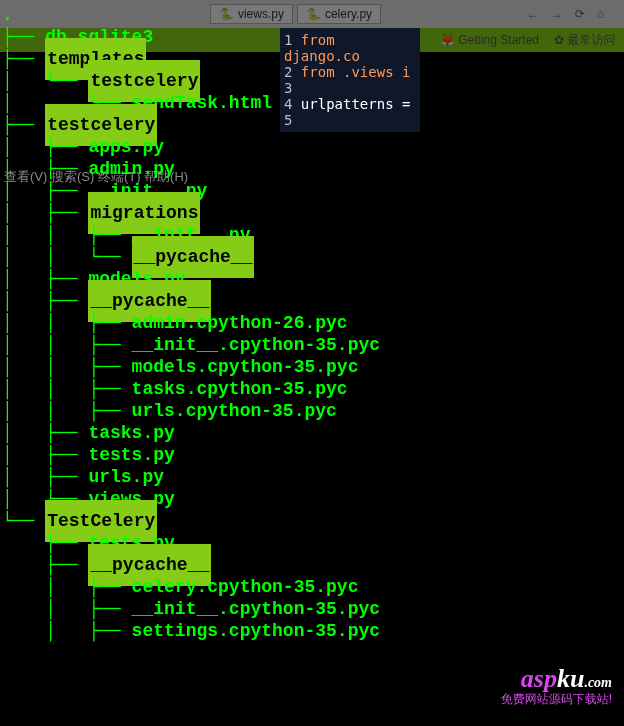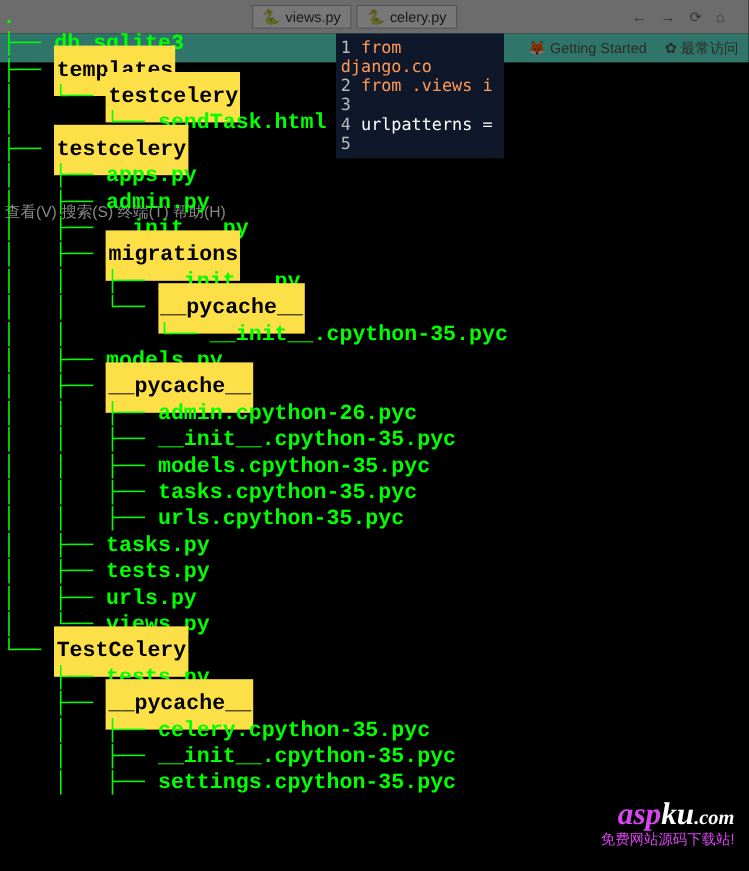--- a/index.html
+++ b/index.html
@@ -1,33 +1,33 @@
 <!DOCTYPE html>
 <html><head>
 <meta charset="utf-8">
 <style>
 *{margin:0;padding:0;box-sizing:border-box}
 body{width:624px;height:726px;background:#000;font-family:"Courier New",monospace;font-size:18px;font-weight:bold;color:#00ff00;overflow:hidden;position:relative}
 .bg-browser{position:absolute;top:0;left:0;right:0;height:160px;opacity:0.5;z-index:0}
 .tab-bar{background:#d8d8d8;height:28px;display:flex;align-items:center;gap:4px;padding-left:210px;color:#333;font:12px sans-serif;font-weight:normal}
 .tab{background:#f0f0f0;padding:2px 8px;border:1px solid #aaa;display:flex;align-items:center;gap:4px}
 .tab-bar .nav{margin-left:auto;display:flex;gap:12px;padding-right:20px;color:#666}
-.bm{background:#5eead4;height:24px;color:#555;font:12px sans-serif;font-weight:normal;padding-left:440px;display:flex;gap:15px;align-items:center}
+.bm{background:#84cc16;height:24px;color:#555;font:12px sans-serif;font-weight:normal;padding-left:440px;display:flex;gap:15px;align-items:center}
 .snippet{position:absolute;left:280px;top:28px;width:140px;background:#0f172a;color:#fff;font:14px monospace;font-weight:normal;padding:4px;z-index:1}
 .snippet .ln{color:#bbb}
 .snippet .kw{color:#ff9955}
 .bg-menu{position:absolute;top:168px;left:4px;color:#888;font:13px sans-serif;font-weight:normal;z-index:0}
 .tree{position:absolute;top:0;left:0;z-index:2;padding:4px 0 0 2px;line-height:22px}
 .row{white-space:pre}
-.folder{background:#fde047;color:#000;padding:11px 2px}
+.folder{background:#84cc16;color:#000;padding:11px 2px}
 .watermark{position:absolute;right:12px;bottom:18px;text-align:right;z-index:3}
 .wm-logo{font:italic bold 26px Georgia,serif}
 .wm-a{color:#d946ef}
 .wm-b{color:#fff}
-.wm-c{color:#fff;font-size:17px}
+.wm-c{color:#fff;font-size:14px}
 .wm-sub{color:#d946ef;font:12px sans-serif;font-weight:normal;margin-top:-3px}
 </style>
 </head>
 <body>
 
 <div class="bg-browser">
   <div class="tab-bar">
     <span class="tab">🐍 <span>views.py</span></span>
     <span class="tab">🐍 <span>celery.py</span></span>
     <span class="nav">
@@ -59,21 +59,20 @@
     <div class="row"><span>├── </span><span class="folder">templates</span></div>
     <div class="row"><span>│   └── </span><span class="folder">testcelery</span></div>
     <div class="row">│       └── sendTask.html</div>
     <div class="row"><span>├── </span><span class="folder">testcelery</span></div>
     <div class="row">│   ├── apps.py</div>
     <div class="row">│   ├── admin.py</div>
     <div class="row">│   ├── __init__.py</div>
     <div class="row"><span>│   ├── </span><span class="folder">migrations</span></div>
     <div class="row">│   │   ├── __init__.py</div>
     <div class="row"><span>│   │   └── </span><span class="folder">__pycache__</span></div>
-    <div class="row">│   │       └── __init__.cpython-35.pyc</div>
     <div class="row">│   ├── models.py</div>
     <div class="row"><span>│   ├── </span><span class="folder">__pycache__</span></div>
     <div class="row">│   │   ├── admin.cpython-26.pyc</div>
     <div class="row">│   │   ├── __init__.cpython-35.pyc</div>
     <div class="row">│   │   ├── models.cpython-35.pyc</div>
     <div class="row">│   │   ├── tasks.cpython-35.pyc</div>
     <div class="row">│   │   ├── urls.cpython-35.pyc</div>
     <div class="row">│   ├── tasks.py</div>
     <div class="row">│   ├── tests.py</div>
     <div class="row">│   ├── urls.py</div>

